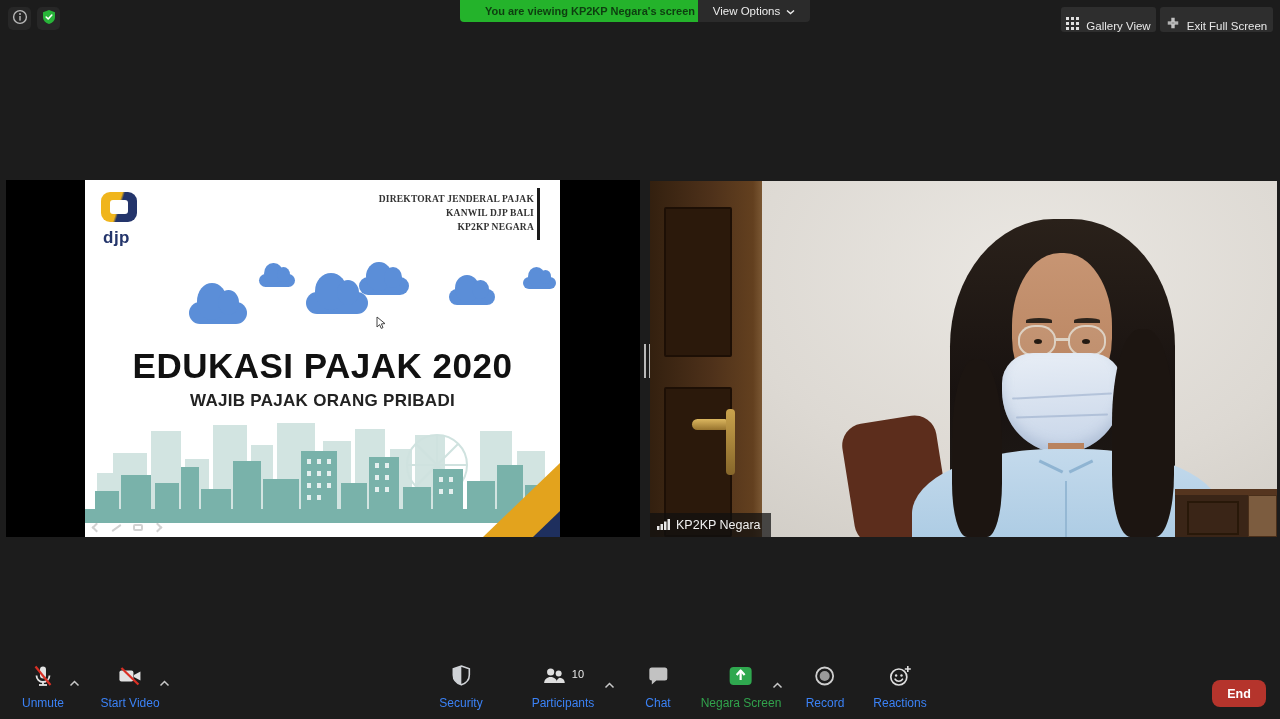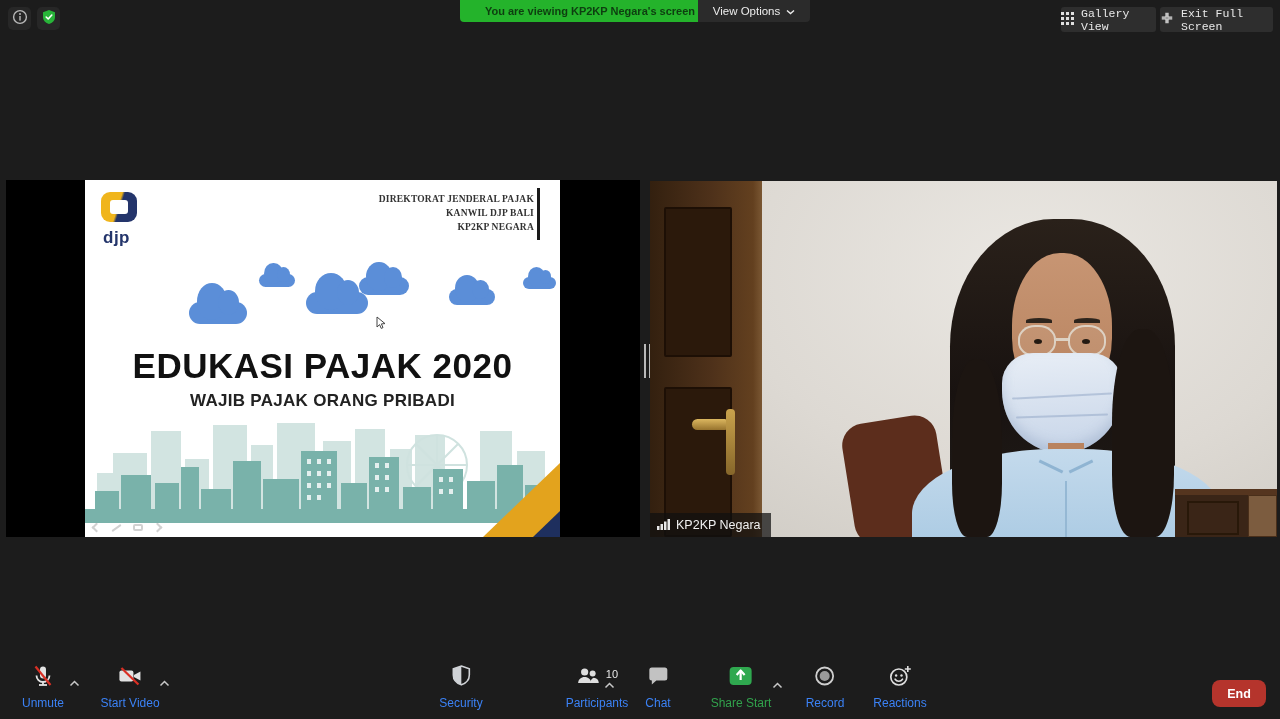--- a/index.html
+++ b/index.html
@@ -10,22 +10,22 @@
   
   .tl-btn { position:absolute; top:7px; width:23px; height:23px; background:#272727;
             border-radius:5px; display:flex; align-items:center; justify-content:center; }
   .screen-banner { position:absolute; left:460px; top:0; width:260px; height:22px;
             background:#24b32b; display:flex; align-items:center; justify-content:center;
             font-size:11px; font-weight:bold; color:#0e3e10; border-radius:0 0 0 4px; }
   .view-options { position:absolute; left:698px; top:0; width:112px; height:22px;
             background:#2b2b2b; color:#ececec; font-size:11.5px; display:flex;
             align-items:center; justify-content:center; gap:6px; border-radius:0 0 4px 0; cursor:pointer;}
   .tr-btn { position:absolute; top:7px; height:25px; background:#2e2e2e; border-radius:3px;
-            color:#e8e8e8; font-size:11.5px; display:flex; align-items:center;
-            justify-content:center; gap:7px; cursor:pointer;font-family:Liberation Mono, monospace; }
+            color:#e8e8e8; font-size:11.5px; display:flex; align-items:flex-end;
+            justify-content:center; gap:7px; cursor:pointer; }
 
   
   .shared-panel { position:absolute; left:6px; top:180px; width:634px; height:357px; background:#000; }
   .video-panel  { position:absolute; left:650px; top:181px; width:627px; height:356px; background:#000; overflow:hidden; }
   .divider-handle { position:absolute; left:643px; top:344px; width:8px; height:34px;
             display:flex; gap:3px; justify-content:center; }
   .divider-handle i { width:2px; height:34px; background:#b9b9b9; }
 
   
   .slide { position:absolute; left:79px; top:0; width:475px; height:357px; background:#fff; overflow:hidden; }
@@ -397,21 +397,21 @@
               </clipPath>
             </defs>
             <path d="M10 1 L18 3.8 V10 c0 4.8-3.2 8.2-8 9.8 C5.2 18.2 2 14.8 2 10 V3.8 Z" fill="none" stroke="#cfd2d6" stroke-width="1.6"></path>
             <path d="M10 1 L18 3.8 V10 c0 4.8-3.2 8.2-8 9.8 C5.2 18.2 2 14.8 2 10 V3.8 Z" fill="#cfd2d6" clip-path="url(#halfShield)"></path>
           </svg>
     </span>
       </div>
     <span class="lbl">Security</span>
   </div>
 
-  <div class="tool" style="left:563px;margin-left:34px;">
+  <div class="tool" style="left:563px;">
     <div class="icon-row">
       <span>
         <svg width="26" height="20" viewBox="0 0 26 20" fill="#dedede">
             <circle cx="9" cy="6" r="3.6"></circle>
             <circle cx="17" cy="7.5" r="3"></circle>
             <path d="M2.5 17 c0-3.6 3-6 6.5-6 s6.5 2.4 6.5 6 z"></path>
             <path d="M14.5 17 c.2-2.6 1.6-4.4 3.6-5.2 2.8.2 5 2.3 5 5.2 z"></path>
           </svg>
       </span>
       <span class="pcount">10</span>
@@ -438,21 +438,21 @@
   <div class="tool" style="left:741px;">
     <div class="icon-row">
         <span>
       <svg width="24" height="20" viewBox="0 0 24 20">
             <rect x="1" y="1" width="22" height="18" rx="4" fill="#2fa84f"></rect>
             <path d="M12 5 V14" stroke="#fff" stroke-width="2.2"></path>
             <path d="M8 9 L12 4.5 L16 9" fill="none" stroke="#fff" stroke-width="2.2" stroke-linejoin="round"></path>
           </svg>
     </span>
       </div>
-    <span class="lbl lbl-green">Share Start</span>
+    <span class="lbl lbl-green">Negara Screen</span>
   </div>
   <span class="caret" style="left:772px; top:675px;">
     <svg width="11" height="7" viewBox="0 0 11 7">
         <path d="M1.5 5.5 L5.5 1.5 L9.5 5.5" fill="none" stroke="#c8c8c8" stroke-width="1.5"></path>
       </svg>
   </span>
 
   <div class="tool" style="left:825px;">
     <div class="icon-row">
         <span>

